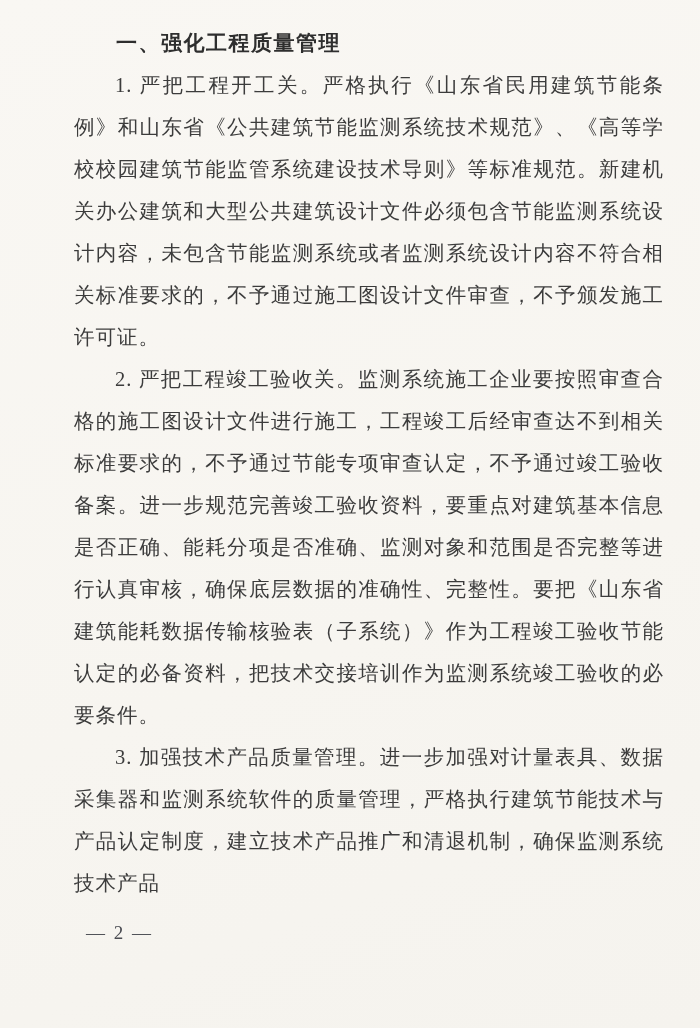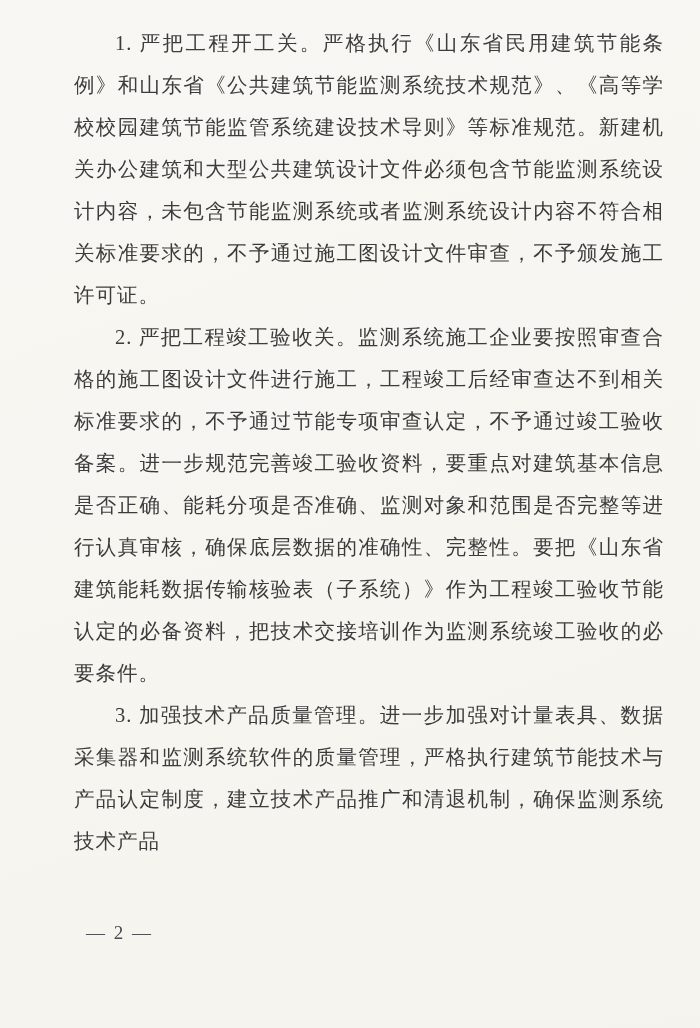--- a/index.html
+++ b/index.html
@@ -53,19 +53,20 @@
     letter-spacing: 2px;
     color: #4a4c52;
     font-family: "Liberation Serif", "DejaVu Serif", serif;
   }
 </style>
 </head>
 <body>
 
 <div class="page">
   <div class="content">
+    <p class="para heading indent">一、强化工程质量管理</p>
     <p class="para indent">1. 严把工程开工关。严格执行《山东省民用建筑节能条例》和山东省《公共建筑节能监测系统技术规范》、《高等学校校园建筑节能监管系统建设技术导则》等标准规范。新建机关办公建筑和大型公共建筑设计文件必须包含节能监测系统设计内容，未包含节能监测系统或者监测系统设计内容不符合相关标准要求的，不予通过施工图设计文件审查，不予颁发施工许可证。</p>
     <p class="para indent">2. 严把工程竣工验收关。监测系统施工企业要按照审查合格的施工图设计文件进行施工，工程竣工后经审查达不到相关标准要求的，不予通过节能专项审查认定，不予通过竣工验收备案。进一步规范完善竣工验收资料，要重点对建筑基本信息是否正确、能耗分项是否准确、监测对象和范围是否完整等进行认真审核，确保底层数据的准确性、完整性。要把《山东省建筑能耗数据传输核验表（子系统）》作为工程竣工验收节能认定的必备资料，把技术交接培训作为监测系统竣工验收的必要条件。</p>
     <p class="para indent">3. 加强技术产品质量管理。进一步加强对计量表具、数据采集器和监测系统软件的质量管理，严格执行建筑节能技术与产品认定制度，建立技术产品推广和清退机制，确保监测系统技术产品</p>
   </div>
 
   <div class="footer">— 2 —</div>
 </div>
 
 </body></html>

